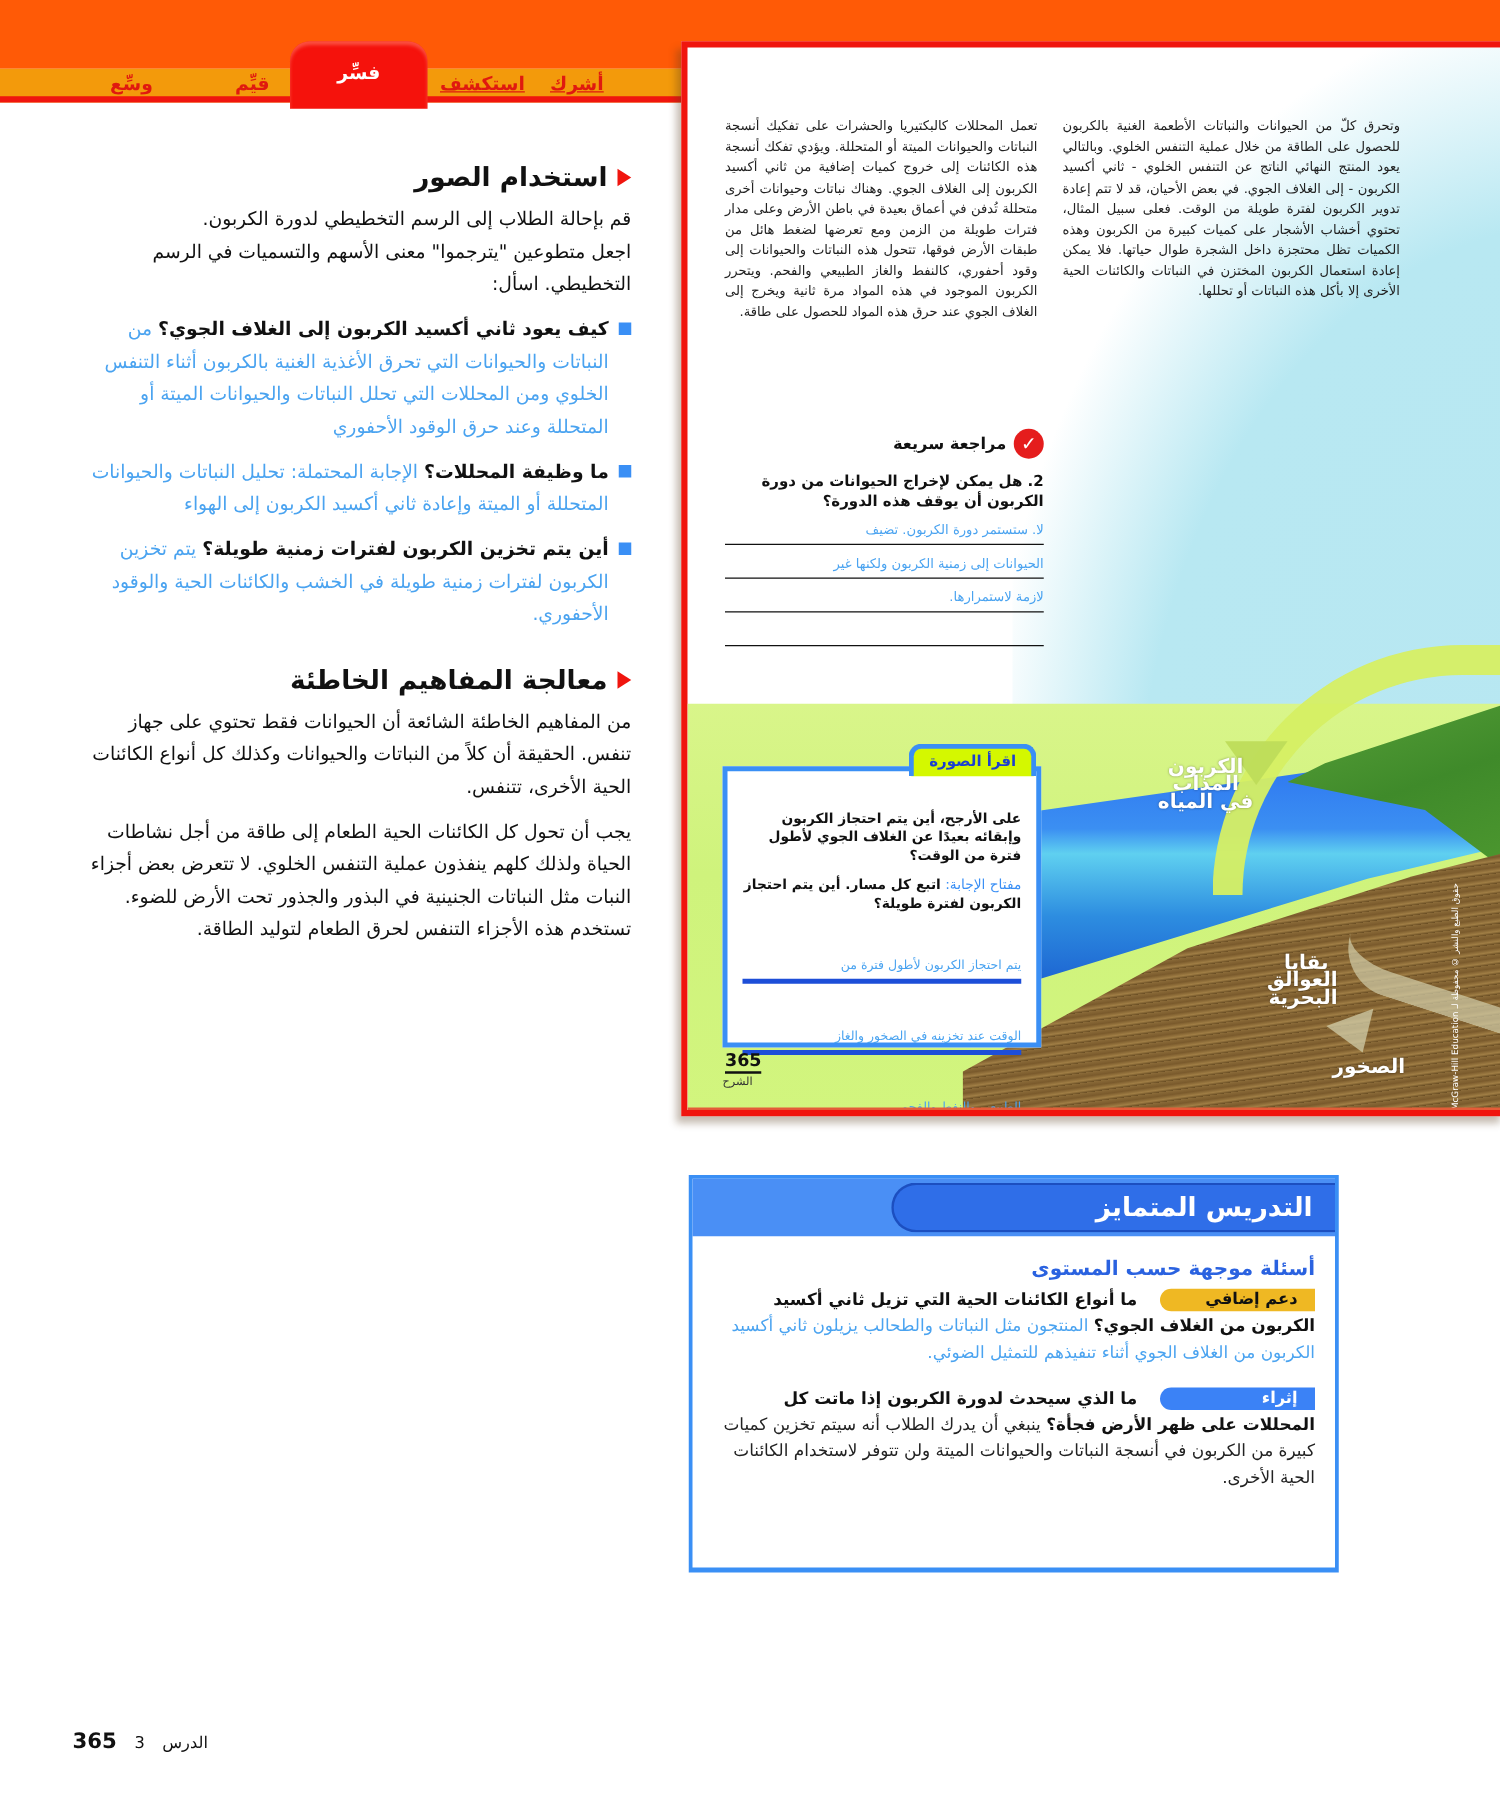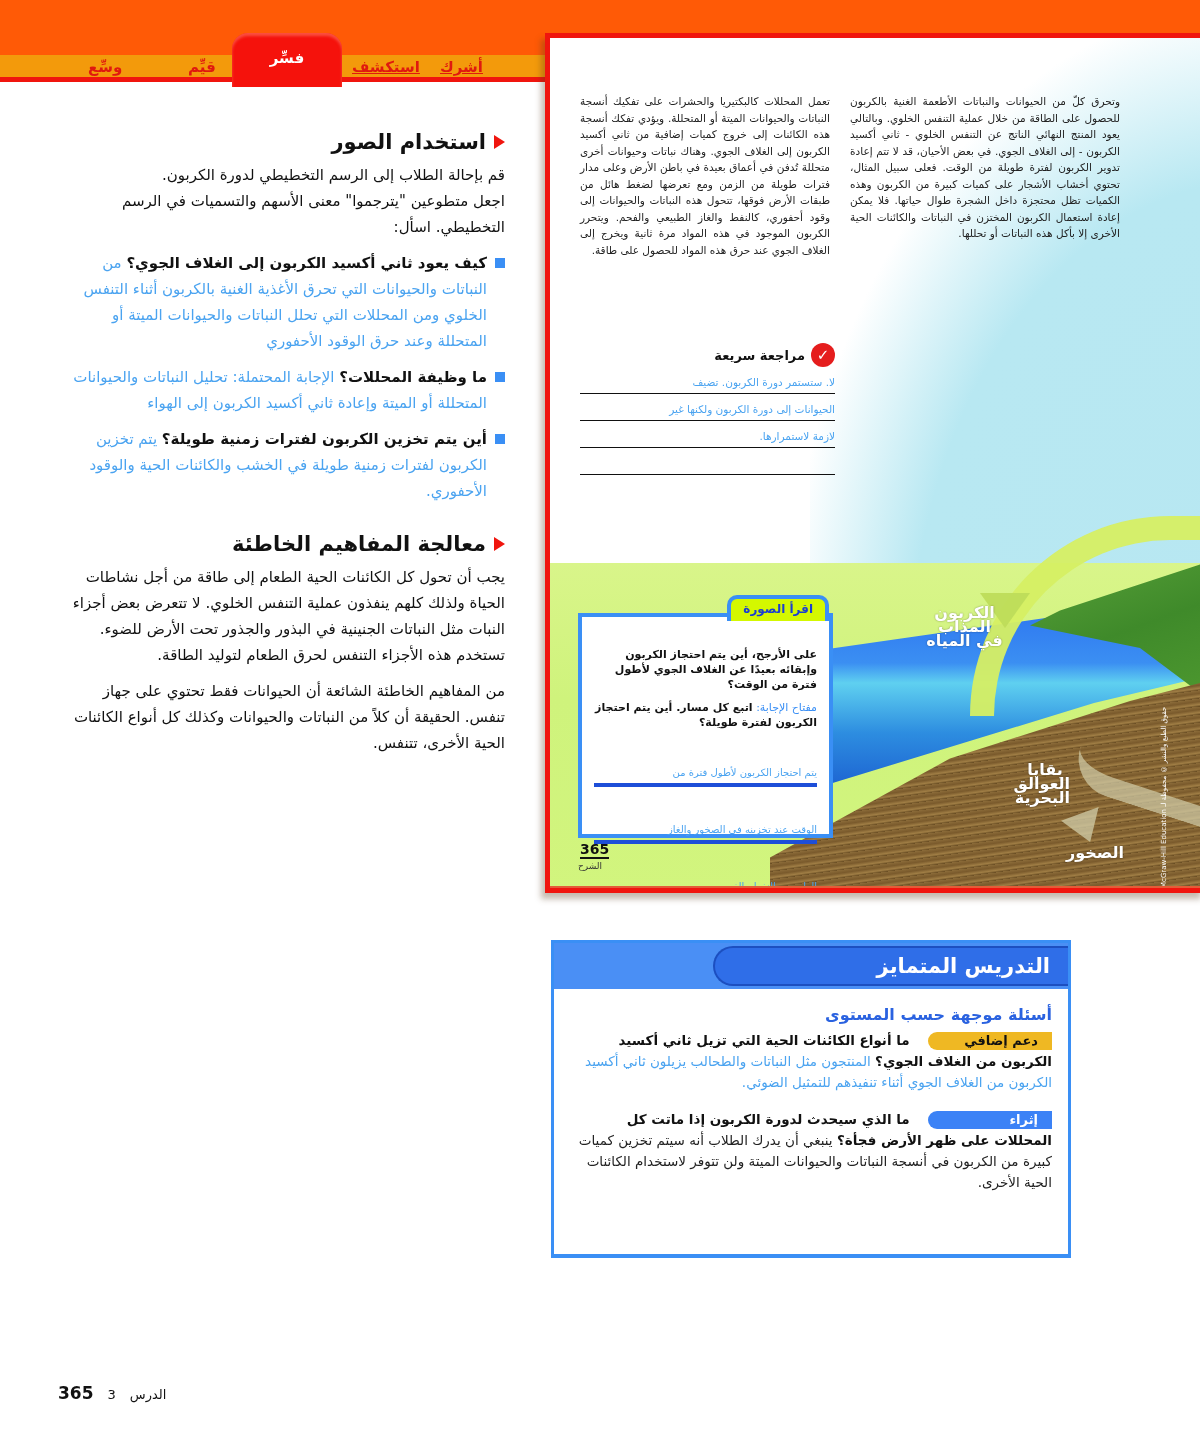--- a/index.html
+++ b/index.html
@@ -117,22 +117,22 @@
   </div>
   <div class="qa">
     <span class="bullet"></span>
     <div><span class="q">أين يتم تخزين الكربون لفترات زمنية طويلة؟</span> <span class="a">يتم تخزين الكربون لفترات زمنية طويلة في الخشب والكائنات الحية والوقود الأحفوري.</span></div>
   </div>
 
   <div class="sec-head sec2">
     <span class="tri"></span>
     <span>معالجة المفاهيم الخاطئة</span>
   </div>
+  <p class="para">من المفاهيم الخاطئة الشائعة أن الحيوانات فقط تحتوي على جهاز تنفس. الحقيقة أن كلاً من النباتات والحيوانات وكذلك كل أنواع الكائنات الحية الأخرى، تتنفس.</p>
   <p class="para">يجب أن تحول كل الكائنات الحية الطعام إلى طاقة من أجل نشاطات الحياة ولذلك كلهم ينفذون عملية التنفس الخلوي. لا تتعرض بعض أجزاء النبات مثل النباتات الجنينية في البذور والجذور تحت الأرض للضوء. تستخدم هذه الأجزاء التنفس لحرق الطعام لتوليد الطاقة.</p>
-  <p class="para">من المفاهيم الخاطئة الشائعة أن الحيوانات فقط تحتوي على جهاز تنفس. الحقيقة أن كلاً من النباتات والحيوانات وكذلك كل أنواع الكائنات الحية الأخرى، تتنفس.</p>
 </div>
 
 <div class="page-frame">
   <div class="sky"></div>
   <div class="ground-green"></div>
   <div class="sea"></div>
   <div class="land"></div>
   <div class="sediment"></div>
   <div class="arrow-curve"></div>
   <div class="arrow-head"></div>
@@ -145,22 +145,23 @@
   <div class="credit">McGraw-Hill Education حقوق الطبع والنشر © محفوظة لـ</div>
 
   <p class="pcol c1">وتحرق كلّ من الحيوانات والنباتات الأطعمة الغنية بالكربون للحصول على الطاقة من خلال عملية التنفس الخلوي. وبالتالي يعود المنتج النهائي الناتج عن التنفس الخلوي - ثاني أكسيد الكربون - إلى الغلاف الجوي. في بعض الأحيان، قد لا تتم إعادة تدوير الكربون لفترة طويلة من الوقت. فعلى سبيل المثال، تحتوي أخشاب الأشجار على كميات كبيرة من الكربون وهذه الكميات تظل محتجزة داخل الشجرة طوال حياتها. فلا يمكن إعادة استعمال الكربون المختزن في النباتات والكائنات الحية الأخرى إلا بأكل هذه النباتات أو تحللها.</p>
   <p class="pcol c2">تعمل المحللات كالبكتيريا والحشرات على تفكيك أنسجة النباتات والحيوانات الميتة أو المتحللة. ويؤدي تفكك أنسجة هذه الكائنات إلى خروج كميات إضافية من ثاني أكسيد الكربون إلى الغلاف الجوي. وهناك نباتات وحيوانات أخرى متحللة تُدفن في أعماق بعيدة في باطن الأرض وعلى مدار فترات طويلة من الزمن ومع تعرضها لضغط هائل من طبقات الأرض فوقها، تتحول هذه النباتات والحيوانات إلى وقود أحفوري، كالنفط والغاز الطبيعي والفحم. ويتحرر الكربون الموجود في هذه المواد مرة ثانية ويخرج إلى الغلاف الجوي عند حرق هذه المواد للحصول على طاقة.</p>
 
   <div class="quick-review">
     <div class="qr-head">
       <span class="check-icon">✓</span>
       <span>مراجعة سريعة</span>
     </div>
+    <div class="qr-q">2. هل يمكن لإخراج الحيوانات من دورة الكربون أن يوقف هذه الدورة؟</div>
     <div class="ans-line">لا. ستستمر دورة الكربون. تضيف</div>
-    <div class="ans-line">الحيوانات إلى دورة الكربون ولكنها غير</div>
+    <div class="ans-line">الحيوانات إلى زمنية الكربون ولكنها غير</div>
     <div class="ans-line">لازمة لاستمرارها.</div>
     <div class="ans-line"></div>
   </div>
 
   <div class="read-img-box">
     <div class="read-tab">اقرأ الصورة</div>
     <div class="rb-q">على الأرجح، أين يتم احتجاز الكربون وإبقائه بعيدًا عن الغلاف الجوي لأطول فترة من الوقت؟</div>
     <div class="rb-key">
       <span class="lbl">مفتاح الإجابة:</span>
       <span class="txt">اتبع كل مسار. أين يتم احتجاز الكربون لفترة طويلة؟</span>

